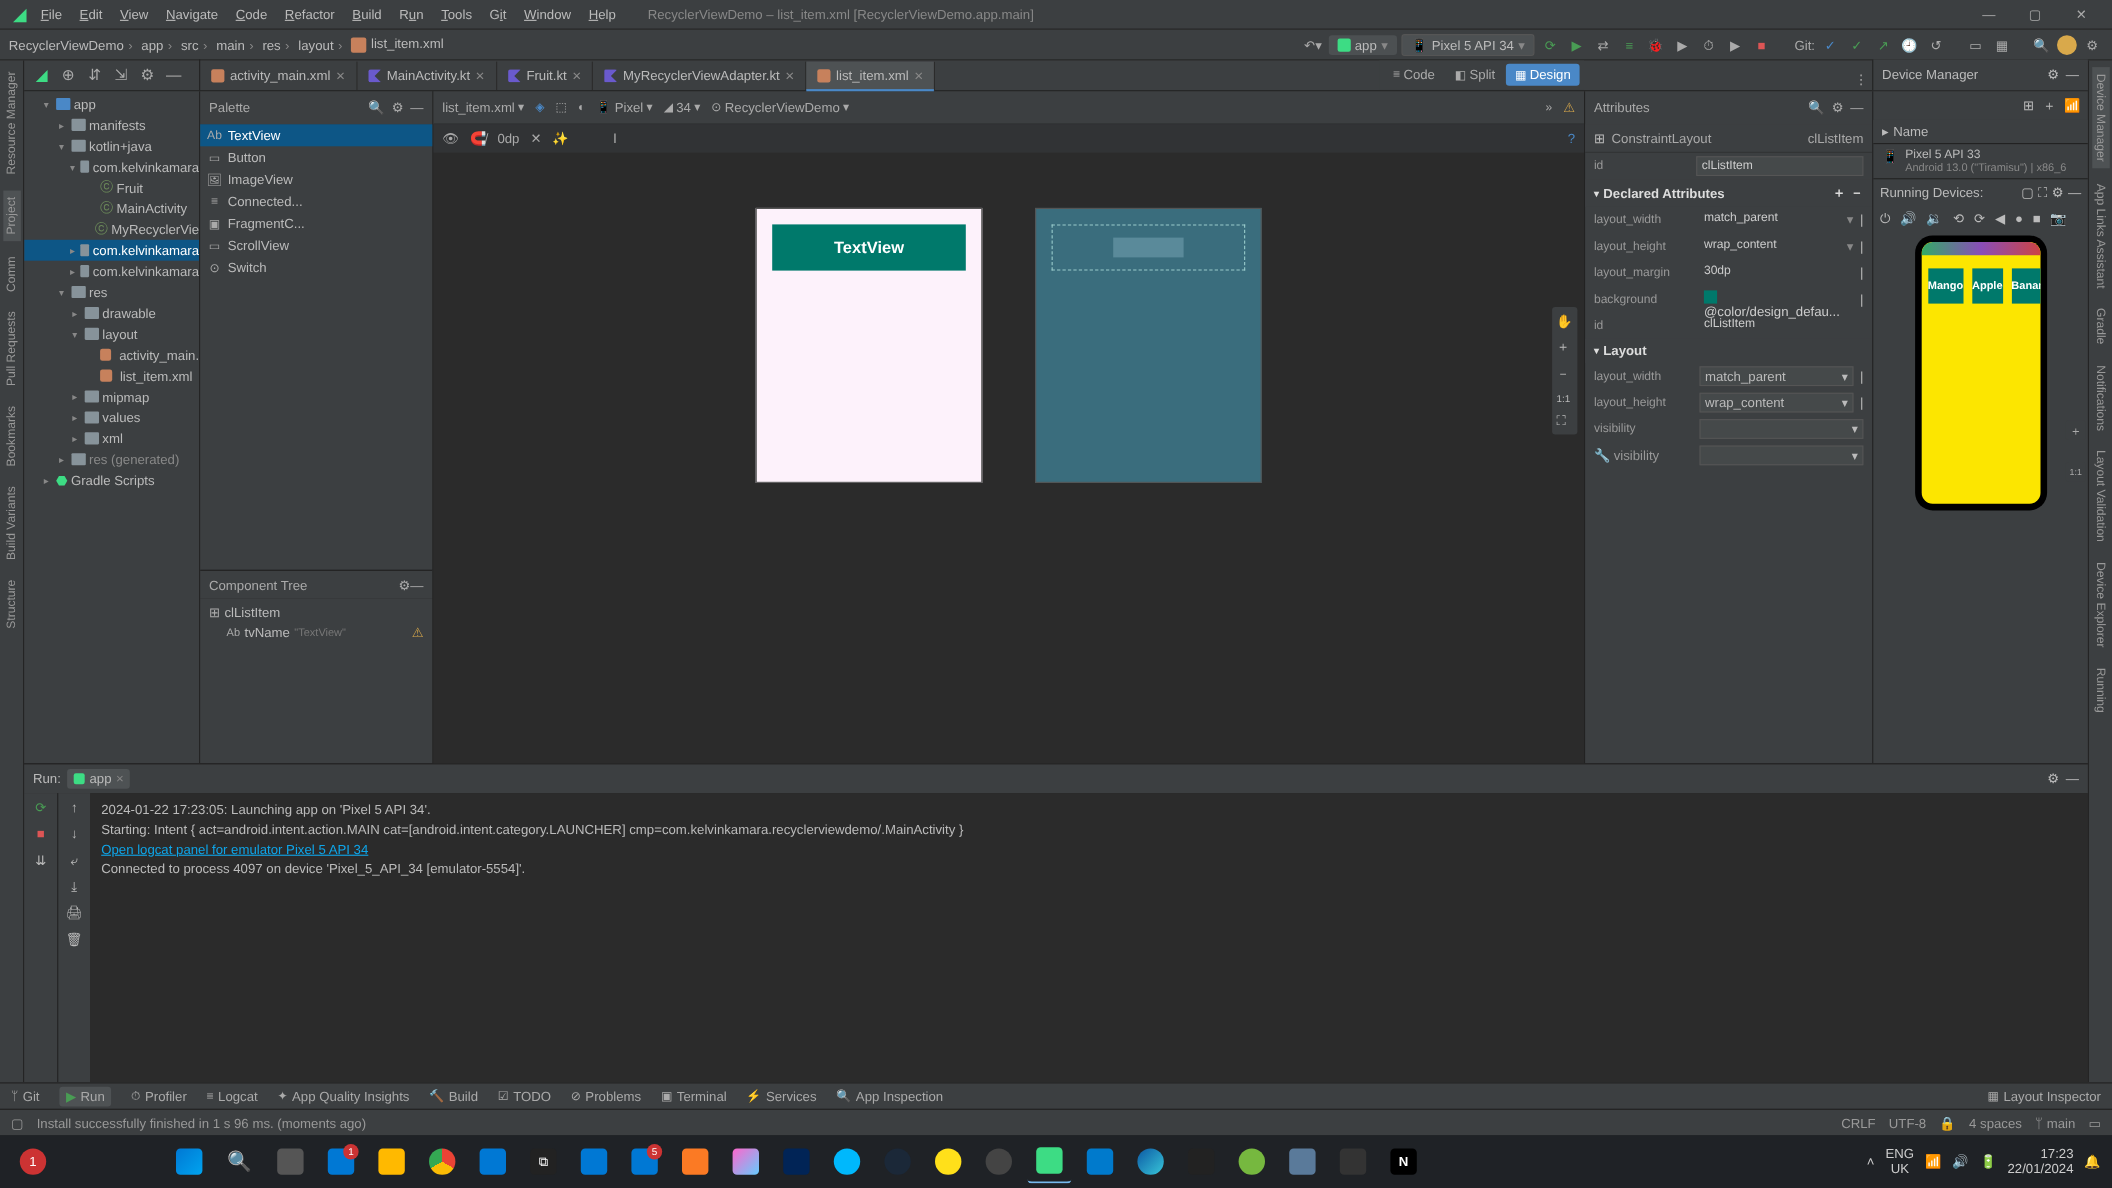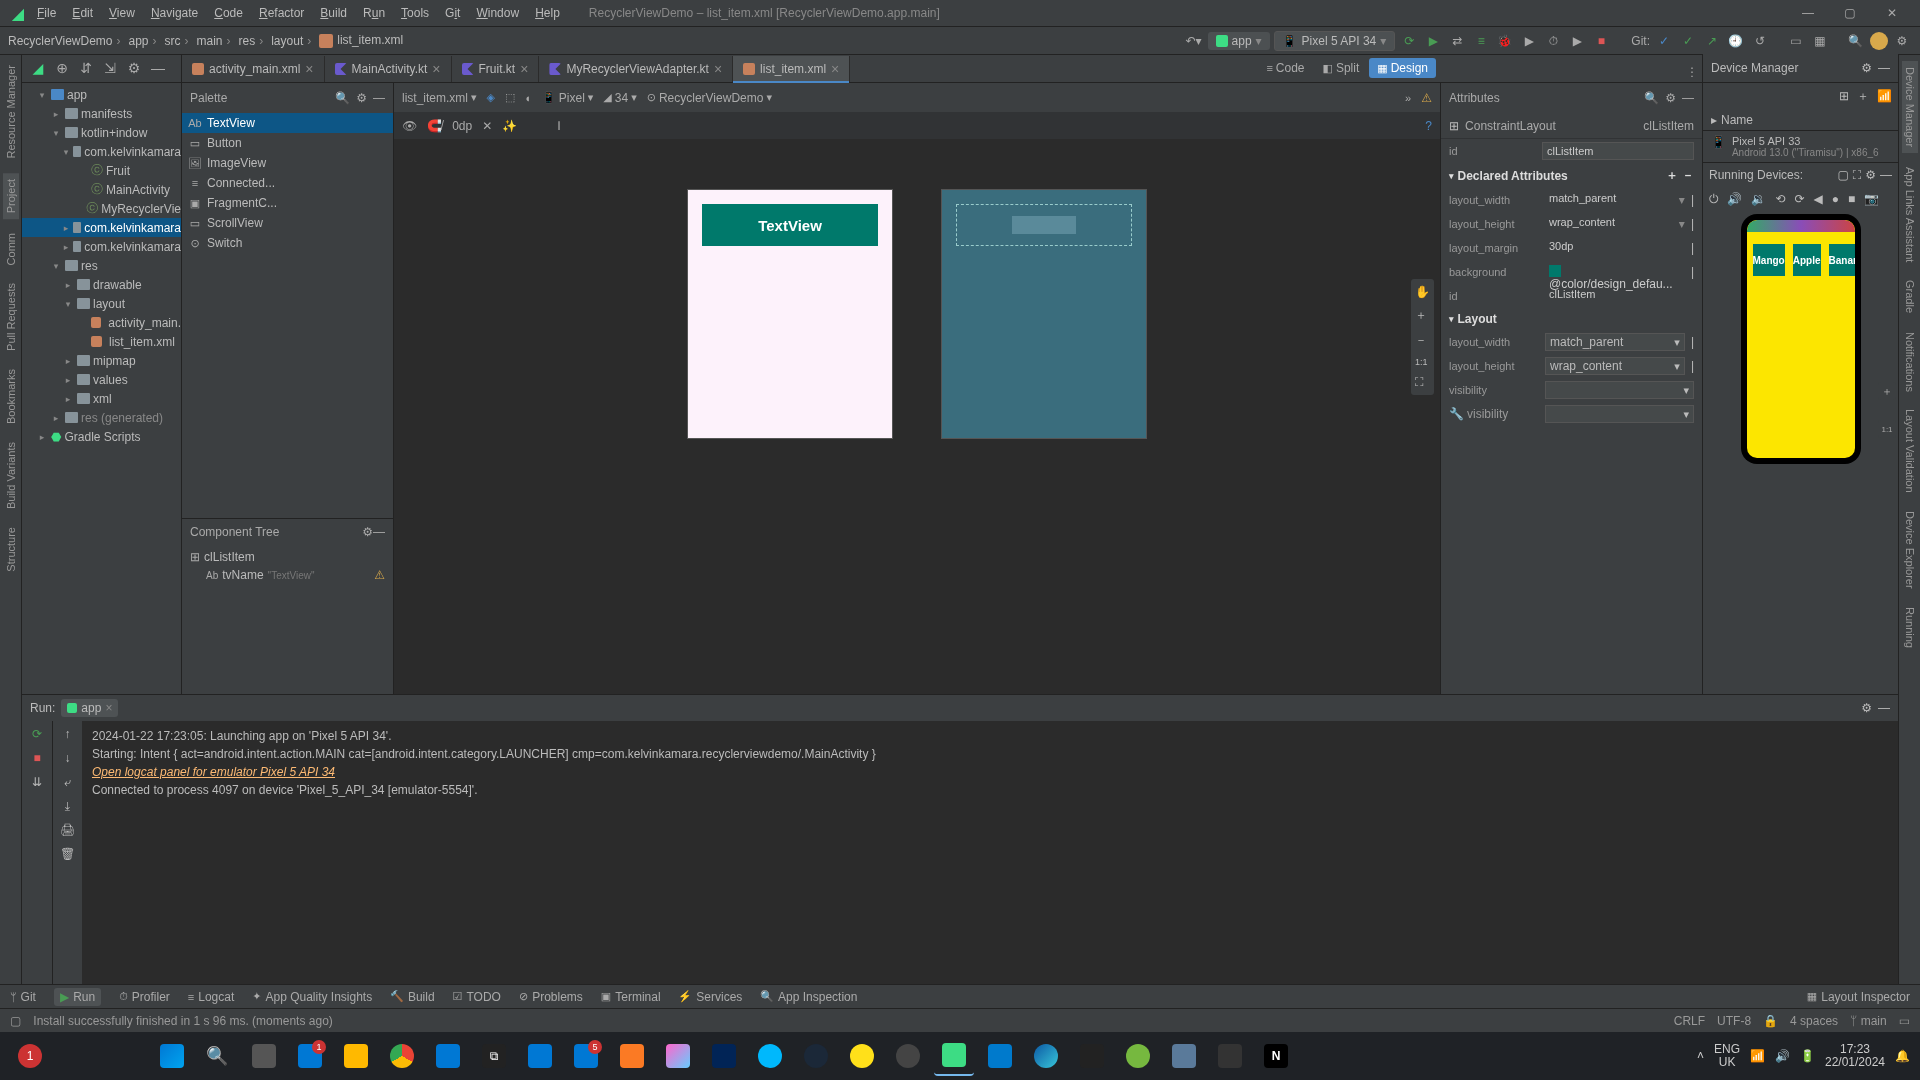--- a/index.html
+++ b/index.html
@@ -124,21 +124,21 @@
 .emu-side { position:absolute; right:2px; top:170px; display:flex; flex-direction:column; gap:20px; align-items:center;}
 .emu-side .eb { width:18px; height:18px; background:#3c3f41; color:#aaa; display:flex; align-items:center; justify-content:center; border-radius:3px; font-size:11px;}
 
 
 .run-panel { height:290px; background:#2b2b2b; border-top:1px solid #222; display:flex; flex-direction:column;}
 .run-tab-hdr { height:26px; background:#3c3f41; display:flex; align-items:center; padding:0 8px; gap:6px;}
 .run-body { flex:1; display:flex;}
 .run-gutter { width:30px; background:#3c3f41; display:flex; flex-direction:column; align-items:center; padding-top:6px; gap:10px;}
 .run-gutter2 { width:30px; background:#3c3f41; display:flex; flex-direction:column; align-items:center; padding-top:6px; gap:10px; border-left:1px solid #222;}
 .console { flex:1; background:#2b2b2b; padding:6px 10px; font-family:"Consolas",monospace; font-size:12px; color:#bbb; line-height:1.5;}
-.console .link { color:#fdba74; text-decoration:underline;font-style:italic;}
+.console .link { color:#0ea5e9; text-decoration:underline;}
 
 
 .bottom-tools { position:absolute; left:0; right:0; bottom:24px; height:24px; background:#3c3f41; border-top:1px solid #222; display:flex; align-items:center; padding:0 10px; gap:18px;}
 .bottom-tools .bt { display:flex; align-items:center; gap:4px; color:#aaa; font-size:11px; cursor:pointer;}
 .statusbar-b { position:absolute; left:0; right:0; bottom:0; height:24px; background:#3c3f41; border-top:1px solid #222; display:flex; align-items:center; padding:0 10px; gap:12px; font-size:11px; color:#999;}
 
 
 
 
 .win-taskbar { position:absolute; left:0; right:0; bottom:0; height:48px; background:#1f2226; display:flex; align-items:center; padding:0 10px; gap:6px;}
@@ -295,21 +295,21 @@
           <span>app</span>
         </div>
       <div class="node d2">
           <span class="chev">▸</span>
           <span class="fold"></span>
           <span>manifests</span>
         </div>
       <div class="node d2">
           <span class="chev">▾</span>
           <span class="fold"></span>
-          <span>kotlin+indow</span>
+          <span>kotlin+java</span>
         </div>
       <div class="node d3">
           <span class="chev">▾</span>
           <span class="fold"></span>
           <span>com.kelvinkamara</span>
         </div>
       <div class="node d4">
           <span style="width:12px"></span>
           <span style="color:#6a8759">ⓒ</span>
           <span>Fruit</span>
@@ -790,19 +790,19 @@
     </div>
   <div class="tb-right">
     <span>˄</span>
     <div style="text-align:center;line-height:1.1">
         <div>ENG</div>
         <div>UK</div>
       </div>
     <span>📶</span>
     <span>🔊</span>
     <span>🔋</span>
-    <div style="text-align:center;line-height:1.1">
+    <div style="text-align:right;line-height:1.1">
         <div>17:23</div>
         <div>22/01/2024</div>
       </div>
     <span>🔔</span>
   </div>
 </div>
 
 </body></html>

